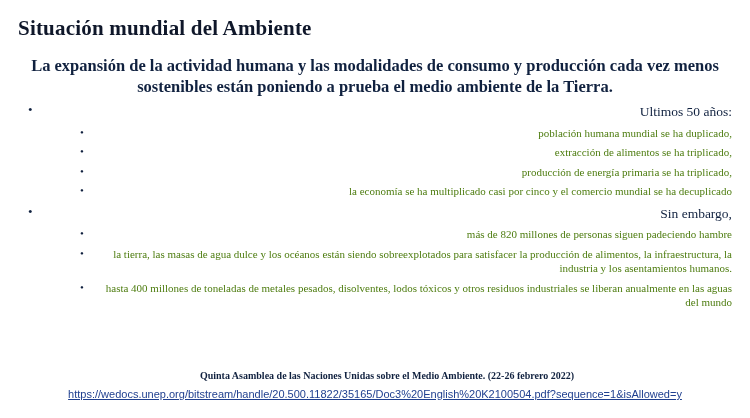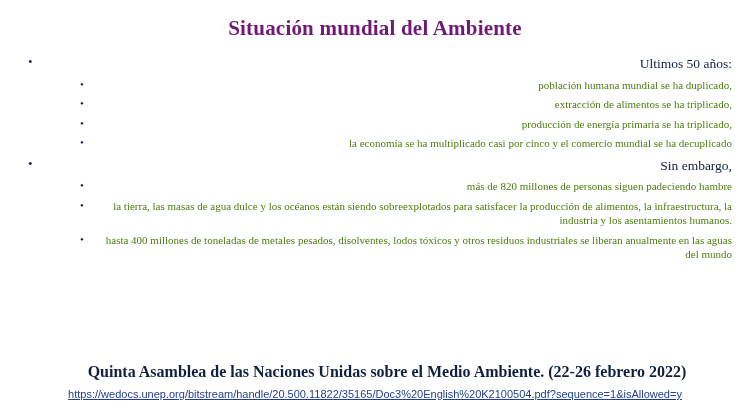--- a/index.html
+++ b/index.html
@@ -15,24 +15,23 @@
     overflow: hidden;
   }
   .slide {
     position: relative;
     width: 750px;
     height: 418px;
     box-sizing: border-box;
     padding: 10px 18px 6px 18px;
   }
   .slide-title {
-    text-align: center;
     font-size: 21px;
     font-weight: bold;
-    color: #701a75;
+    color: #0f172a;
     margin: 6px 0 14px 0;
     letter-spacing: 0.2px;
   }
   .lead {
     text-align: center;
     font-size: 16.5px;
     font-weight: bold;
     color: #10213f;
     line-height: 1.28;
     margin: 14px 10px 6px 10px;
@@ -82,21 +81,21 @@
     color: #10213f;
   }
   .footer {
     position: absolute;
     left: 0;
     right: 0;
     bottom: 16px;
     text-align: center;
   }
   .source-line {
-    font-size: 16px;
+    font-size: 10px;
     font-weight: bold;
     color: #10213f;
     margin-bottom: 3px;
     margin-left: 24px;
   }
   .source-link {
     display: inline-block;
     font-family: "Liberation Sans", sans-serif;
     font-size: 11px;
     color: #1f3f8f;
@@ -105,20 +104,21 @@
     cursor: pointer;
   }
 </style>
 </head>
 <body>
 
 <div class="slide">
 
   <h1 class="slide-title">Situación mundial del Ambiente</h1>
 
+  <p class="lead">La expansión de la actividad humana y las modalidades de consumo y producción cada vez menos sostenibles están poniendo a prueba el medio ambiente de la Tierra.</p>
 
   <ul class="body-list">
 
     <li class="l1">
       <span class="btxt">Ultimos 50 años:</span>
       <ul class="sub-list">
         <li class="l2">población humana mundial se ha duplicado,</li>
         <li class="l2">extracción de alimentos se ha triplicado,</li>
         <li class="l2">producción de energía primaria se ha triplicado,</li>
         <li class="l2">la economía se ha multiplicado casi por cinco y el comercio mundial se ha decuplicado</li>

